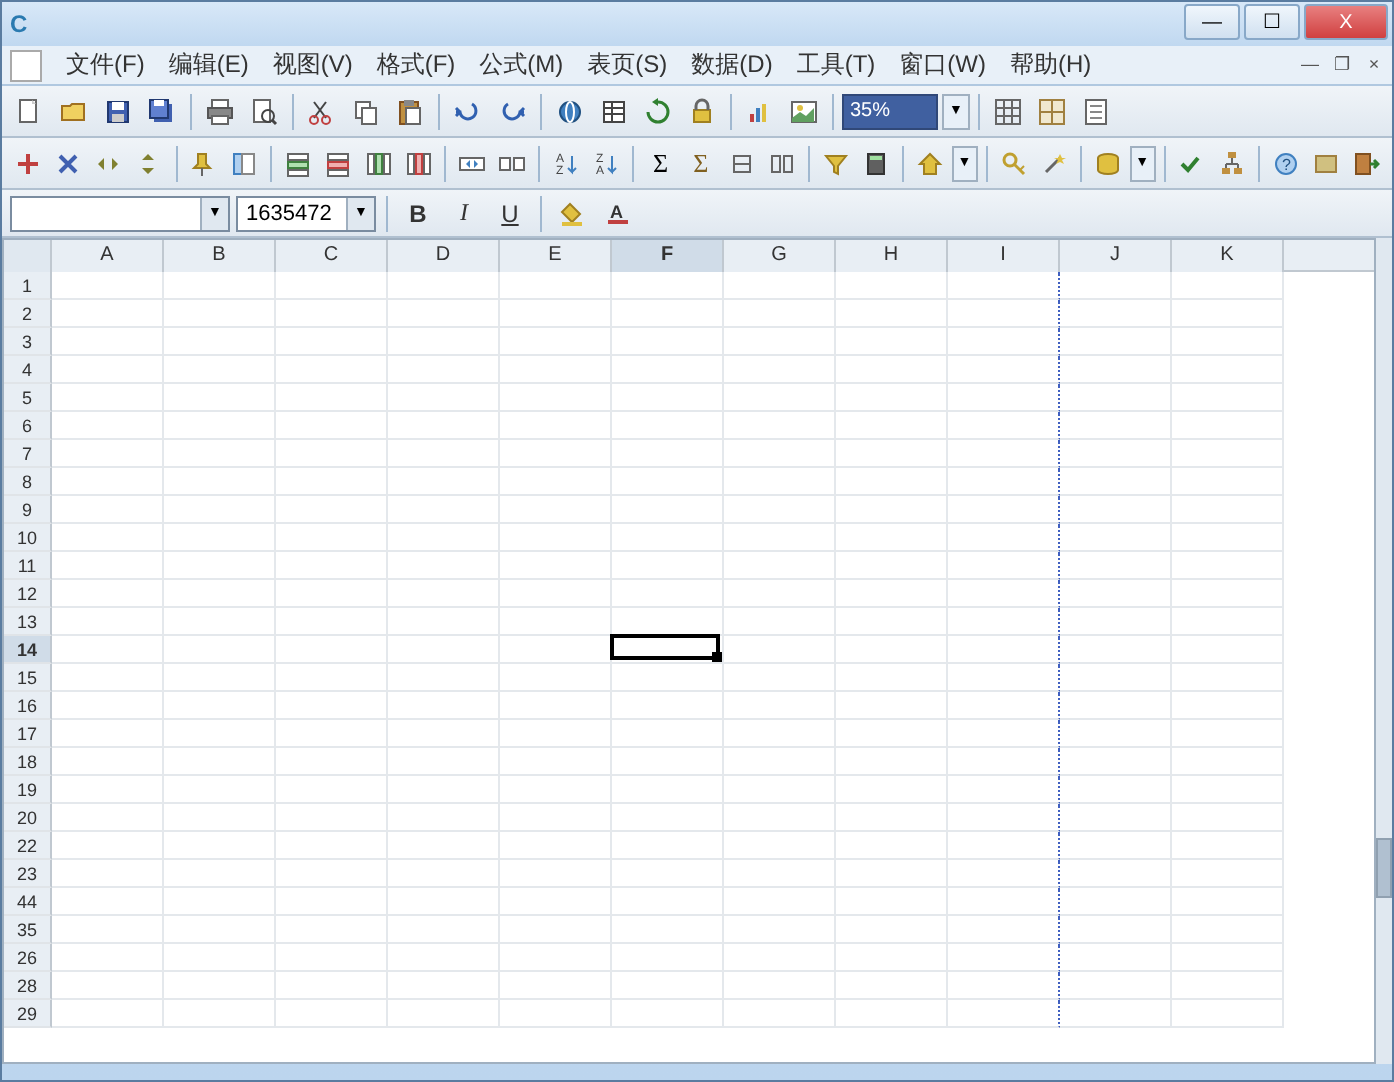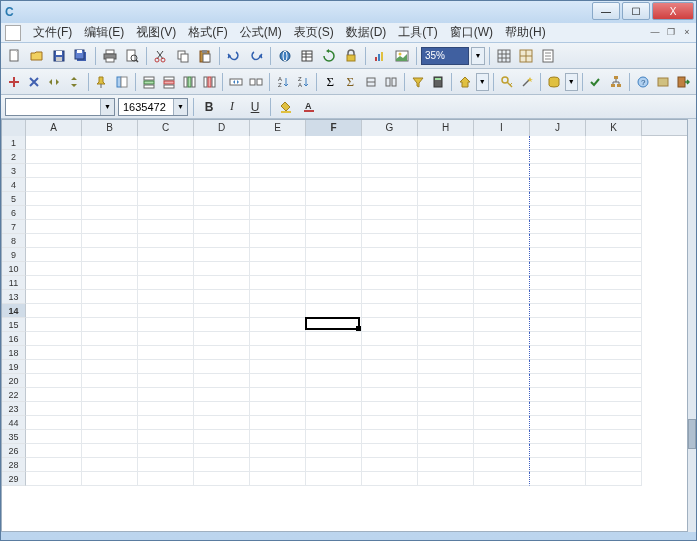--- a/index.html
+++ b/index.html
@@ -611,20 +611,34 @@
             <div class="cell" style="width: 56px;"></div>
             <div class="cell" style="width: 56px;"></div>
             <div class="cell" style="width: 56px;"></div>
             <div class="cell" style="width: 56px;"></div>
             <div class="cell" style="width: 56px;"></div>
             <div class="cell pagebreak-r" style="width: 56px;"></div>
             <div class="cell" style="width: 56px;"></div>
             <div class="cell" style="width: 56px;"></div>
           </div>
           <div class="row">
+            <div class="row-h">12</div>
+            <div class="cell" style="width: 56px;"></div>
+            <div class="cell" style="width: 56px;"></div>
+            <div class="cell" style="width: 56px;"></div>
+            <div class="cell" style="width: 56px;"></div>
+            <div class="cell" style="width: 56px;"></div>
+            <div class="cell" style="width: 56px;"></div>
+            <div class="cell" style="width: 56px;"></div>
+            <div class="cell" style="width: 56px;"></div>
+            <div class="cell pagebreak-r" style="width: 56px;"></div>
+            <div class="cell" style="width: 56px;"></div>
+            <div class="cell" style="width: 56px;"></div>
+          </div>
+          <div class="row">
             <div class="row-h">13</div>
             <div class="cell" style="width: 56px;"></div>
             <div class="cell" style="width: 56px;"></div>
             <div class="cell" style="width: 56px;"></div>
             <div class="cell" style="width: 56px;"></div>
             <div class="cell" style="width: 56px;"></div>
             <div class="cell" style="width: 56px;"></div>
             <div class="cell" style="width: 56px;"></div>
             <div class="cell" style="width: 56px;"></div>
             <div class="cell pagebreak-r" style="width: 56px;"></div>
@@ -654,20 +668,34 @@
             <div class="cell" style="width: 56px;"></div>
             <div class="cell" style="width: 56px;"></div>
             <div class="cell" style="width: 56px;"></div>
             <div class="cell" style="width: 56px;"></div>
             <div class="cell pagebreak-r" style="width: 56px;"></div>
             <div class="cell" style="width: 56px;"></div>
             <div class="cell" style="width: 56px;"></div>
           </div>
           <div class="row">
             <div class="row-h">16</div>
+            <div class="cell" style="width: 56px;"></div>
+            <div class="cell" style="width: 56px;"></div>
+            <div class="cell" style="width: 56px;"></div>
+            <div class="cell" style="width: 56px;"></div>
+            <div class="cell" style="width: 56px;"></div>
+            <div class="cell" style="width: 56px;"></div>
+            <div class="cell" style="width: 56px;"></div>
+            <div class="cell" style="width: 56px;"></div>
+            <div class="cell pagebreak-r" style="width: 56px;"></div>
+            <div class="cell" style="width: 56px;"></div>
+            <div class="cell" style="width: 56px;"></div>
+          </div>
+          <div class="row">
+            <div class="row-h">17</div>
             <div class="cell" style="width: 56px;"></div>
             <div class="cell" style="width: 56px;"></div>
             <div class="cell" style="width: 56px;"></div>
             <div class="cell" style="width: 56px;"></div>
             <div class="cell" style="width: 56px;"></div>
             <div class="cell" style="width: 56px;"></div>
             <div class="cell" style="width: 56px;"></div>
             <div class="cell" style="width: 56px;"></div>
             <div class="cell pagebreak-r" style="width: 56px;"></div>
             <div class="cell" style="width: 56px;"></div>

